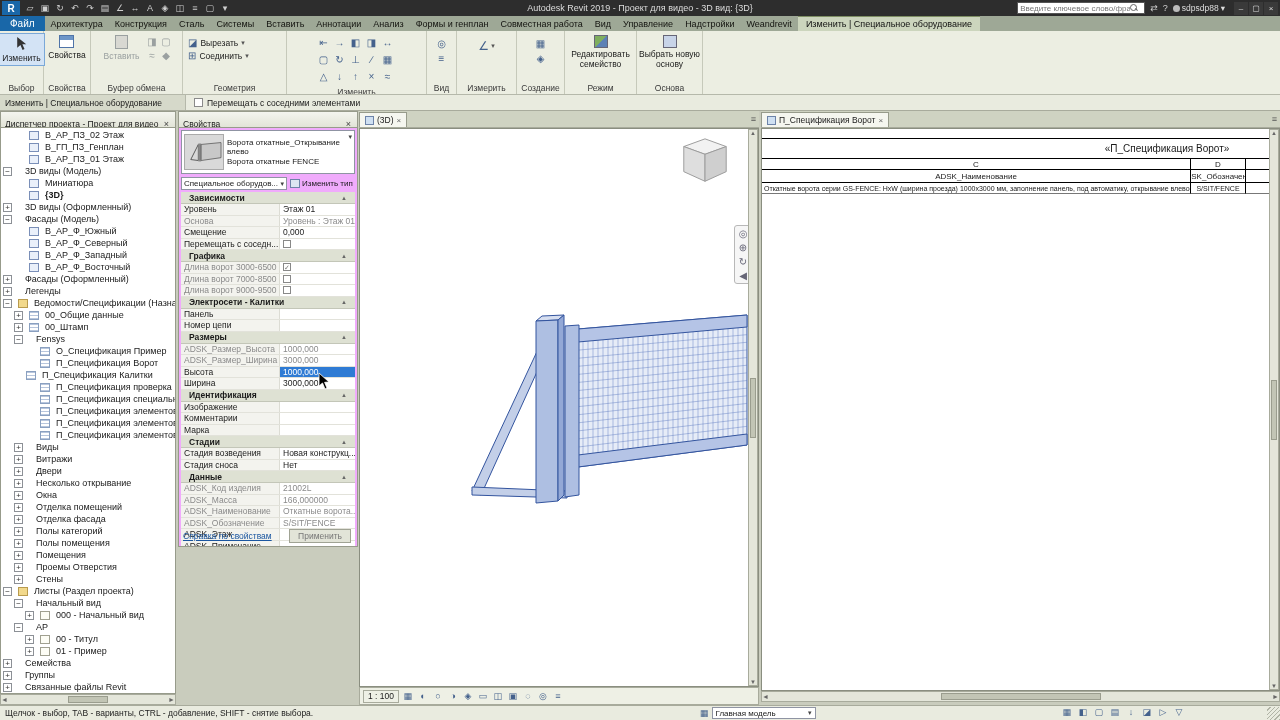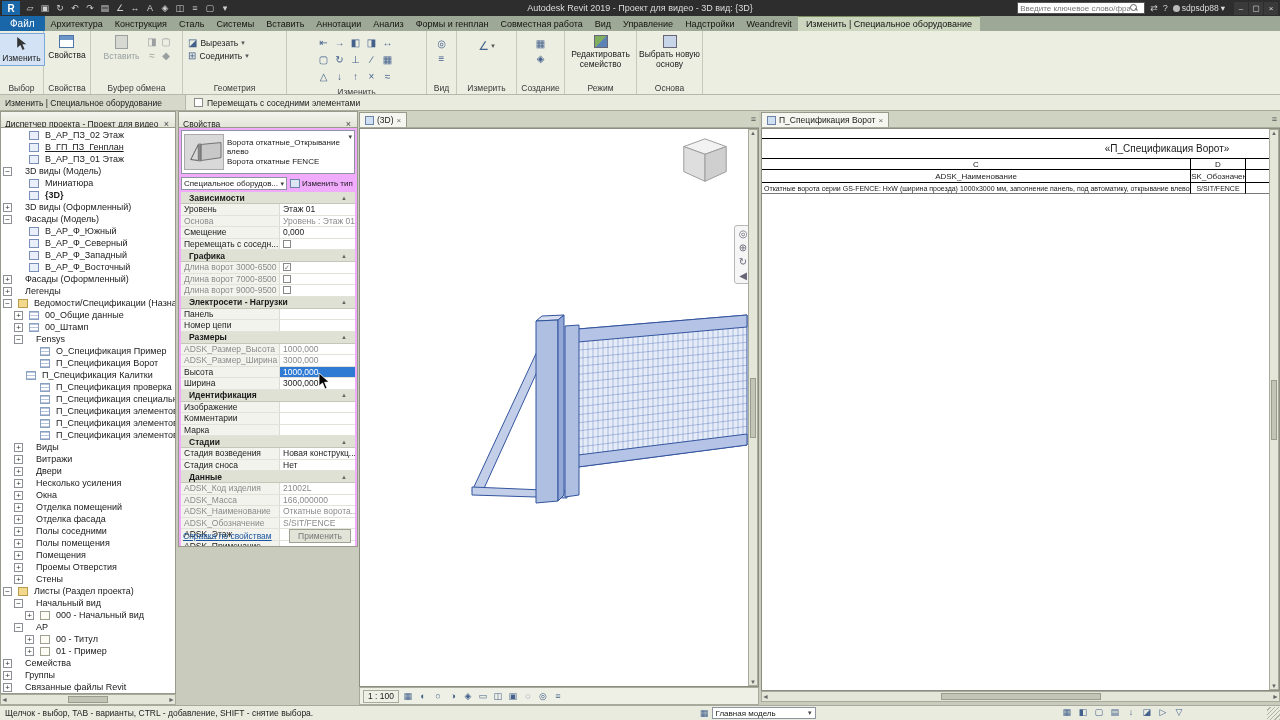--- a/index.html
+++ b/index.html
@@ -357,21 +357,21 @@
     <span>Диспетчер проекта - Проект для видео</span>
     <span class="x">×</span>
   </div>
   <div class="browser-body">
     <div id="tree">
         <div class="trow" style="padding-left: 13px;">
           <span class="texp-sp"></span>
           <span class="ticon ti-view"></span>
           <span class="tlabel">В_АР_ПЗ_02 Этаж</span>
         </div>
-        <div class="trow" style="padding-left: 13px; text-decoration: underline;">
+        <div class="trow" style="padding-left: 13px;">
           <span class="texp-sp"></span>
           <span class="ticon ti-view"></span>
           <span class="tlabel">В_ГП_ПЗ_Генплан</span>
         </div>
         <div class="trow" style="padding-left: 13px;">
           <span class="texp-sp"></span>
           <span class="ticon ti-view"></span>
           <span class="tlabel">В_АР_ПЗ_01 Этаж</span>
         </div>
         <div class="trow" style="padding-left: 2px;">
@@ -500,41 +500,41 @@
           <span class="tlabel">Витражи</span>
         </div>
         <div class="trow" style="padding-left: 13px;">
           <span class="texp">+</span>
           <span class="ticon ti-none"></span>
           <span class="tlabel">Двери</span>
         </div>
         <div class="trow" style="padding-left: 13px;">
           <span class="texp">+</span>
           <span class="ticon ti-none"></span>
-          <span class="tlabel">Несколько усиления</span>
+          <span class="tlabel">Несколько открывание</span>
         </div>
         <div class="trow" style="padding-left: 13px;">
           <span class="texp">+</span>
           <span class="ticon ti-none"></span>
           <span class="tlabel">Окна</span>
         </div>
         <div class="trow" style="padding-left: 13px;">
           <span class="texp">+</span>
           <span class="ticon ti-none"></span>
           <span class="tlabel">Отделка помещений</span>
         </div>
         <div class="trow" style="padding-left: 13px;">
           <span class="texp">+</span>
           <span class="ticon ti-none"></span>
           <span class="tlabel">Отделка фасада</span>
         </div>
         <div class="trow" style="padding-left: 13px;">
           <span class="texp">+</span>
           <span class="ticon ti-none"></span>
-          <span class="tlabel">Полы соседними</span>
+          <span class="tlabel">Полы категорий</span>
         </div>
         <div class="trow" style="padding-left: 13px;">
           <span class="texp">+</span>
           <span class="ticon ti-none"></span>
           <span class="tlabel">Полы помещения</span>
         </div>
         <div class="trow" style="padding-left: 13px;">
           <span class="texp">+</span>
           <span class="ticon ti-none"></span>
           <span class="tlabel">Помещения</span>
@@ -669,21 +669,21 @@
             <span class="pcheck"></span>
           </div>
         </div>
         <div class="prow">
           <div class="plabel dim">Длина ворот 9000-9500</div>
           <div class="pval dim">
             <span class="pcheck"></span>
           </div>
         </div>
         <div class="pgroup">
-          <span class="pg-name">Электросети - Нагрузки</span>
+          <span class="pg-name">Электросети - Калитки</span>
           <span class="pg-col">▲</span>
         </div>
         <div class="prow">
           <div class="plabel">Панель</div>
           <div class="pval"></div>
         </div>
         <div class="prow">
           <div class="plabel">Номер цепи</div>
           <div class="pval"></div>
         </div>

